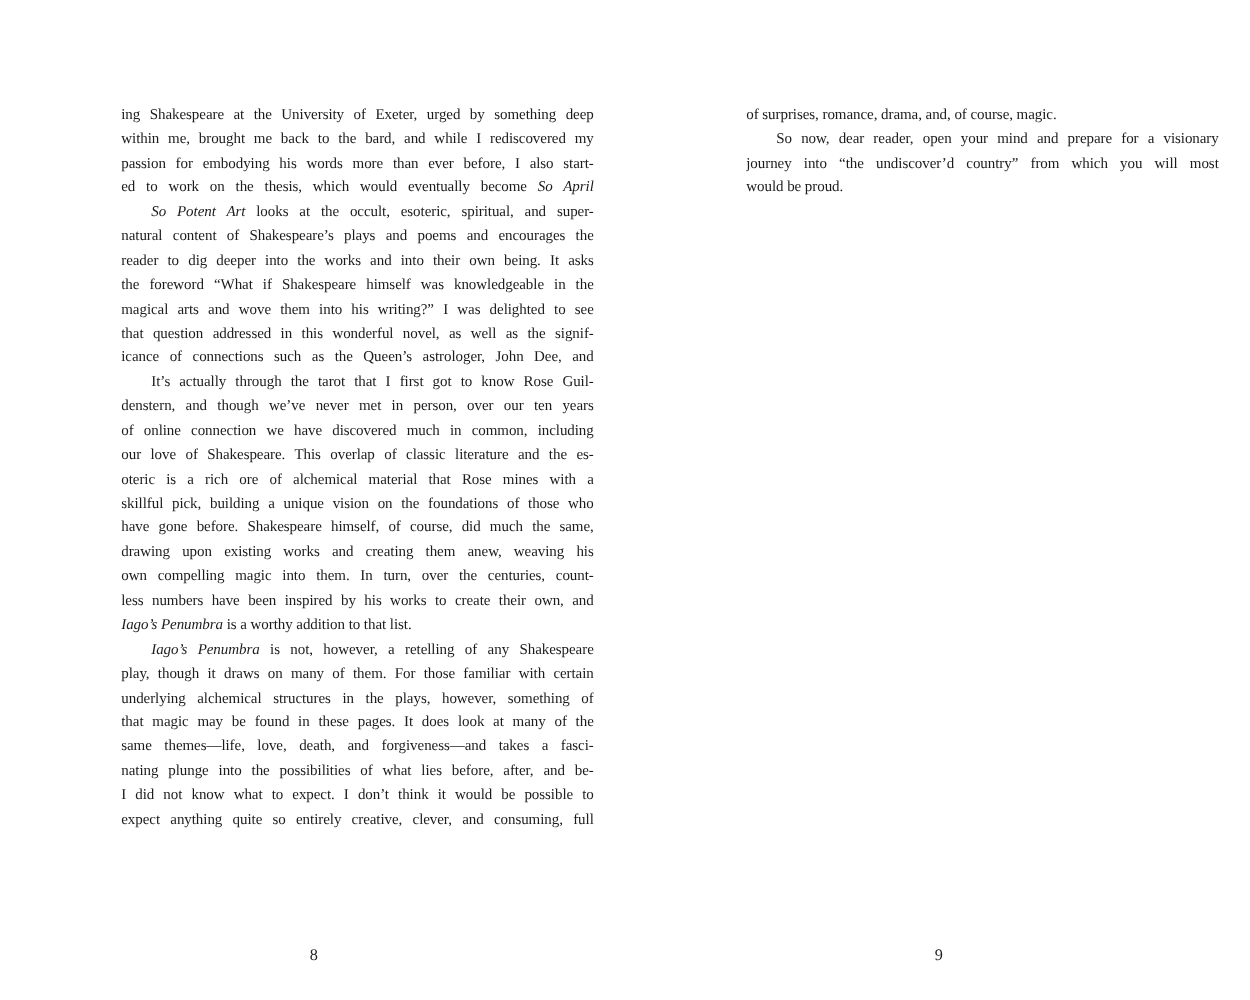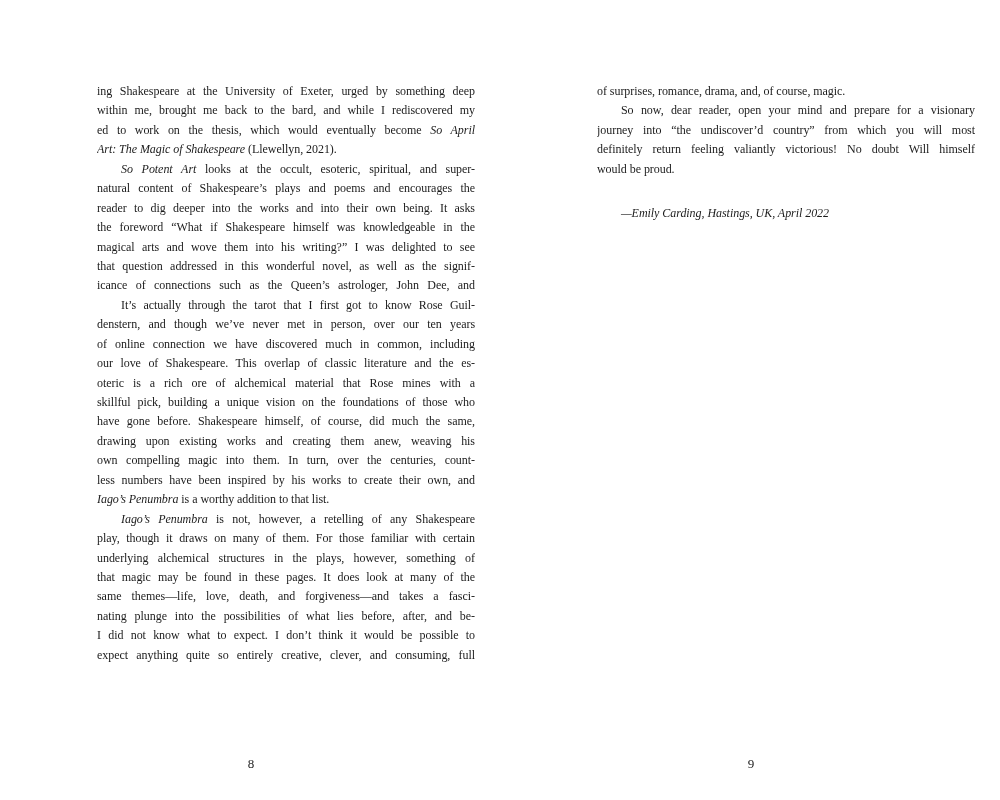--- a/index.html
+++ b/index.html
@@ -54,22 +54,22 @@
 </head>
 <body>
 
 <div class="spread">
 
   <section>
     <div class="column" id="col-left">
         <div class="para">
           <div class="line">ing Shakespeare at the University of Exeter, urged by something deep</div>
           <div class="line">within me, brought me back to the bard, and while I rediscovered my</div>
+          <div class="line">passion for embodying his words more than ever before, I also start-</div>
           <div class="line">ed to work on the thesis, which would eventually become <i>So April</i></div>
-          <div class="line endline"><i>Art: The Magic of Shakespeare</i> (Llewellyn, 2021).</div>
         </div>
         <div class="para">
           <div class="line indent"><i>So Potent Art</i> looks at the occult, esoteric, spiritual, and super-</div>
           <div class="line">natural content of Shakespeare’s plays and poems and encourages the</div>
           <div class="line">reader to dig deeper into the works and into their own being. It asks</div>
           <div class="line">the foreword “What if Shakespeare himself was knowledgeable in the</div>
           <div class="line">magical arts and wove them into his writing?” I was delighted to see</div>
           <div class="line">that question addressed in this wonderful novel, as well as the signif-</div>
           <div class="line">icance of connections such as the Queen’s astrologer, John Dee, and</div>
         </div>
@@ -101,23 +101,19 @@
   </section>
 
   <section>
     <div class="column" id="col-right">
         <div class="para">
           <div class="line endline">of surprises, romance, drama, and, of course, magic.</div>
         </div>
         <div class="para">
           <div class="line indent">So now, dear reader, open your mind and prepare for a visionary</div>
           <div class="line">journey into “the undiscover’d country” from which you will most</div>
-          <div class="line">definitely return feeling valiantly victorious! No doubt Will himself</div>
           <div class="line endline">would be proud.</div>
-        </div>
-        <div class="para attribution">
-          <div class="line endline indent"><i>—Emily Carding, Hastings, UK, April 2022</i></div>
         </div>
       </div>
     <div class="folio" id="folio-right">9</div>
   </section>
 
 </div>
 
 </body></html>

